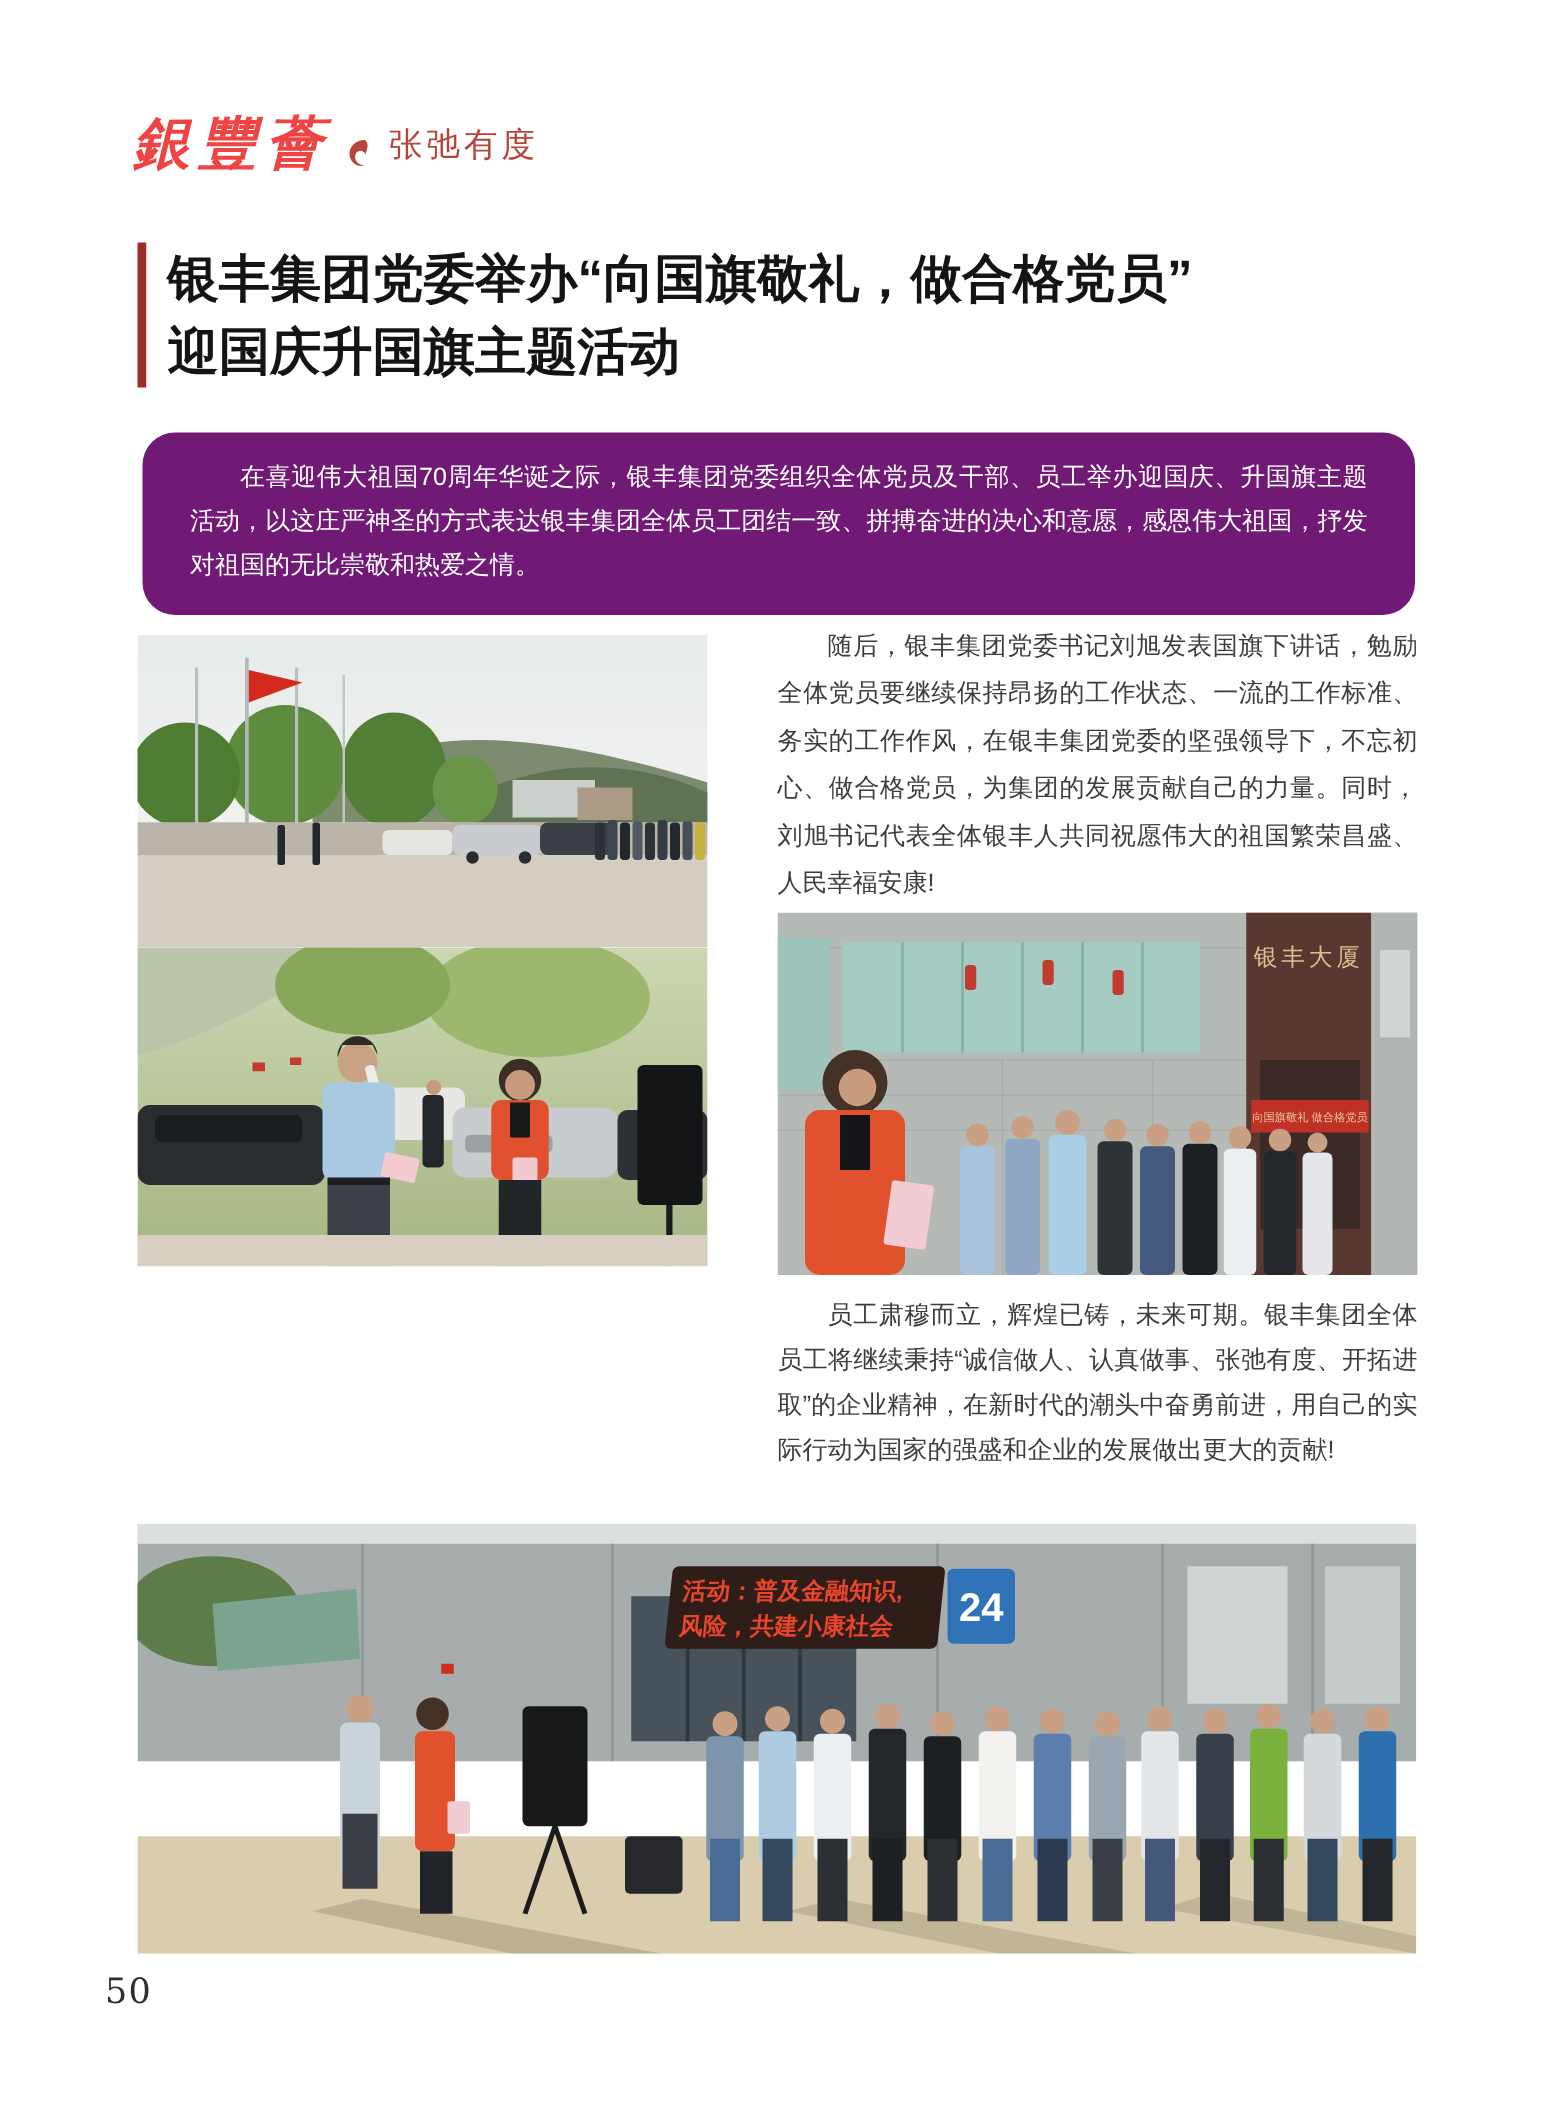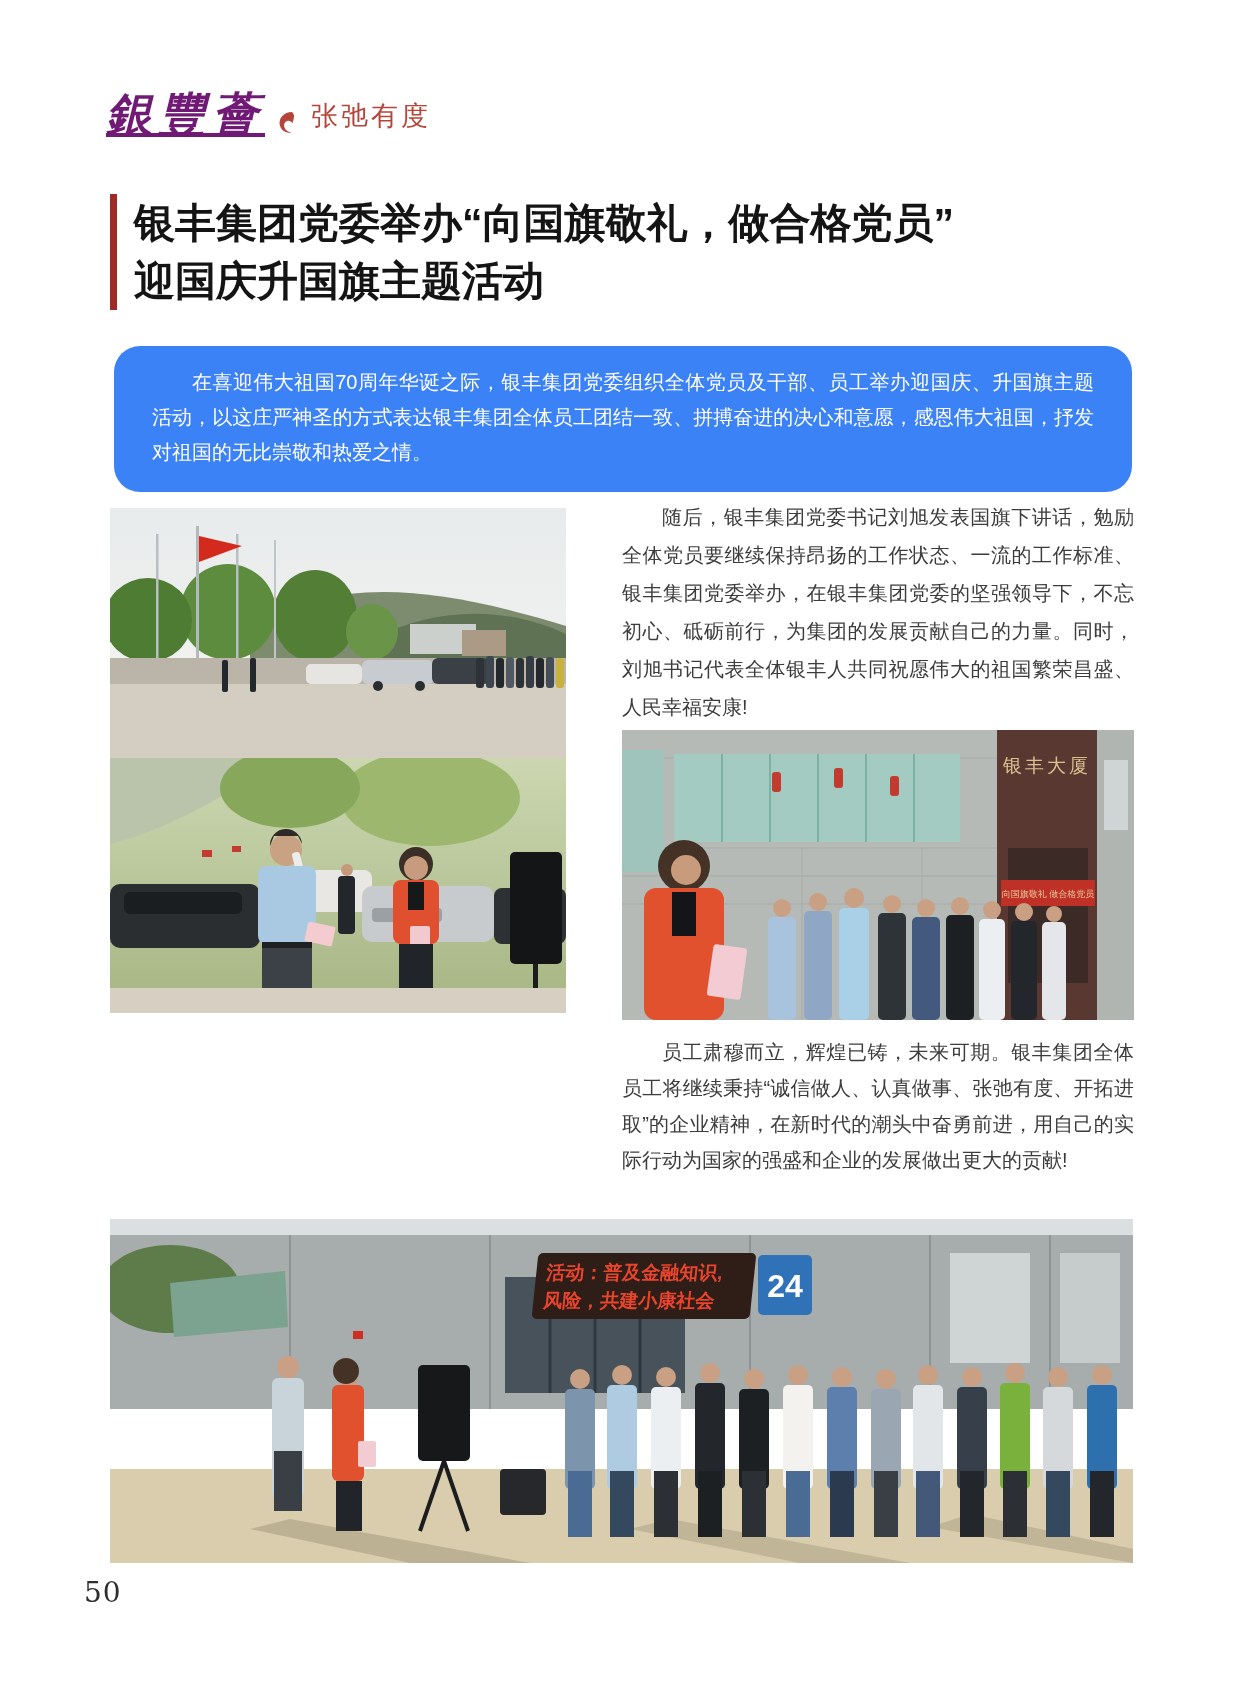--- a/index.html
+++ b/index.html
@@ -2,32 +2,32 @@
 <html><head>
 <meta charset="utf-8">
 <style>
   html,body{margin:0;padding:0;background:#ffffff;}
   .page{position:relative;width:1241px;height:1684px;background:#ffffff;overflow:hidden;
         font-family:"Liberation Sans",sans-serif;}
 
   
   .masthead{position:absolute;left:106px;top:84px;display:flex;align-items:flex-end;gap:12px;}
   .logo-text{font-family:"DejaVu Serif",serif;font-weight:700;font-style:italic;
-             font-size:46px;line-height:60px;color:#701a75;letter-spacing:7px;text-decoration:underline;}
+             font-size:46px;line-height:60px;color:#ef4444;letter-spacing:7px;}
   .swirl{width:22px;height:26px;margin-bottom:8px;}
   .section-label{font-size:27px;color:#b5443a;letter-spacing:3px;padding-bottom:10px;}
 
   
   .title-block{position:absolute;left:110px;top:194px;width:1012px;
                border-left:7px solid #9e2b25;padding-left:17px;}
   .title-line{font-size:41px;font-weight:800;color:#141414;line-height:58px;}
 
   
   .lead-banner{position:absolute;left:114px;top:346px;width:1018px;box-sizing:border-box;
-               background:#3b82f6;border-radius:26px;padding:19px 38px 22px;}
+               background:#701a75;border-radius:26px;padding:19px 38px 22px;}
   .lead-text{color:#ffffff;font-size:20px;line-height:35px;text-align:justify;text-indent:2em;margin:0;}
 
   
   .col-left{position:absolute;left:110px;top:508px;width:456px;}
   .col-right{position:absolute;left:622px;top:498px;width:512px;}
   .para{font-size:20px;line-height:37px;color:#3c3c3c;text-align:justify;text-indent:2em;margin:0;}
   .para-left1{margin:14px 0 10px;}
   .para-right1{line-height:38px;}
   .para-right2{margin-top:14px;line-height:36px;}
   .photo{display:block;}
@@ -145,21 +145,21 @@
         <rect x="289" y="186" width="34" height="69" fill="#212428"></rect>
         <rect x="400" y="94" width="52" height="112" rx="5" fill="#141517"></rect>
         <rect x="423" y="206" width="5" height="49" fill="#1b1c1e"></rect>
         <rect x="0" y="230" width="456" height="25" fill="#d8cfc3"></rect>
       </svg>
     </div>
   </div>
 
   <div class="col-right">
 
-    <p class="para para-right1">随后，银丰集团党委书记刘旭发表国旗下讲话，勉励全体党员要继续保持昂扬的工作状态、一流的工作标准、银丰集团党委举办，在银丰集团党委的坚强领导下，不忘初心、砥砺前行，为集团的发展贡献自己的力量。同时，刘旭书记代表全体银丰人共同祝愿伟大的祖国繁荣昌盛、人民幸福安康!</p>
+    <p class="para para-right1">随后，银丰集团党委书记刘旭发表国旗下讲话，勉励全体党员要继续保持昂扬的工作状态、一流的工作标准、务实的工作作风，在银丰集团党委的坚强领导下，不忘初心、做合格党员，为集团的发展贡献自己的力量。同时，刘旭书记代表全体银丰人共同祝愿伟大的祖国繁荣昌盛、人民幸福安康!</p>
 
     <div class="photo" style="margin-top:4px;">
       <svg width="512" height="290" viewBox="0 0 512 290">
         <rect x="0" y="0" width="512" height="290" fill="#b5bab6"></rect>
         <g stroke="#a6aca8" stroke-width="1">
           <line x1="0" y1="28" x2="375" y2="28"></line>
             <line x1="0" y1="118" x2="375" y2="118"></line>
           <line x1="0" y1="146" x2="375" y2="146"></line>
             <line x1="0" y1="174" x2="375" y2="174"></line>
           <line x1="60" y1="118" x2="60" y2="290"></line>

